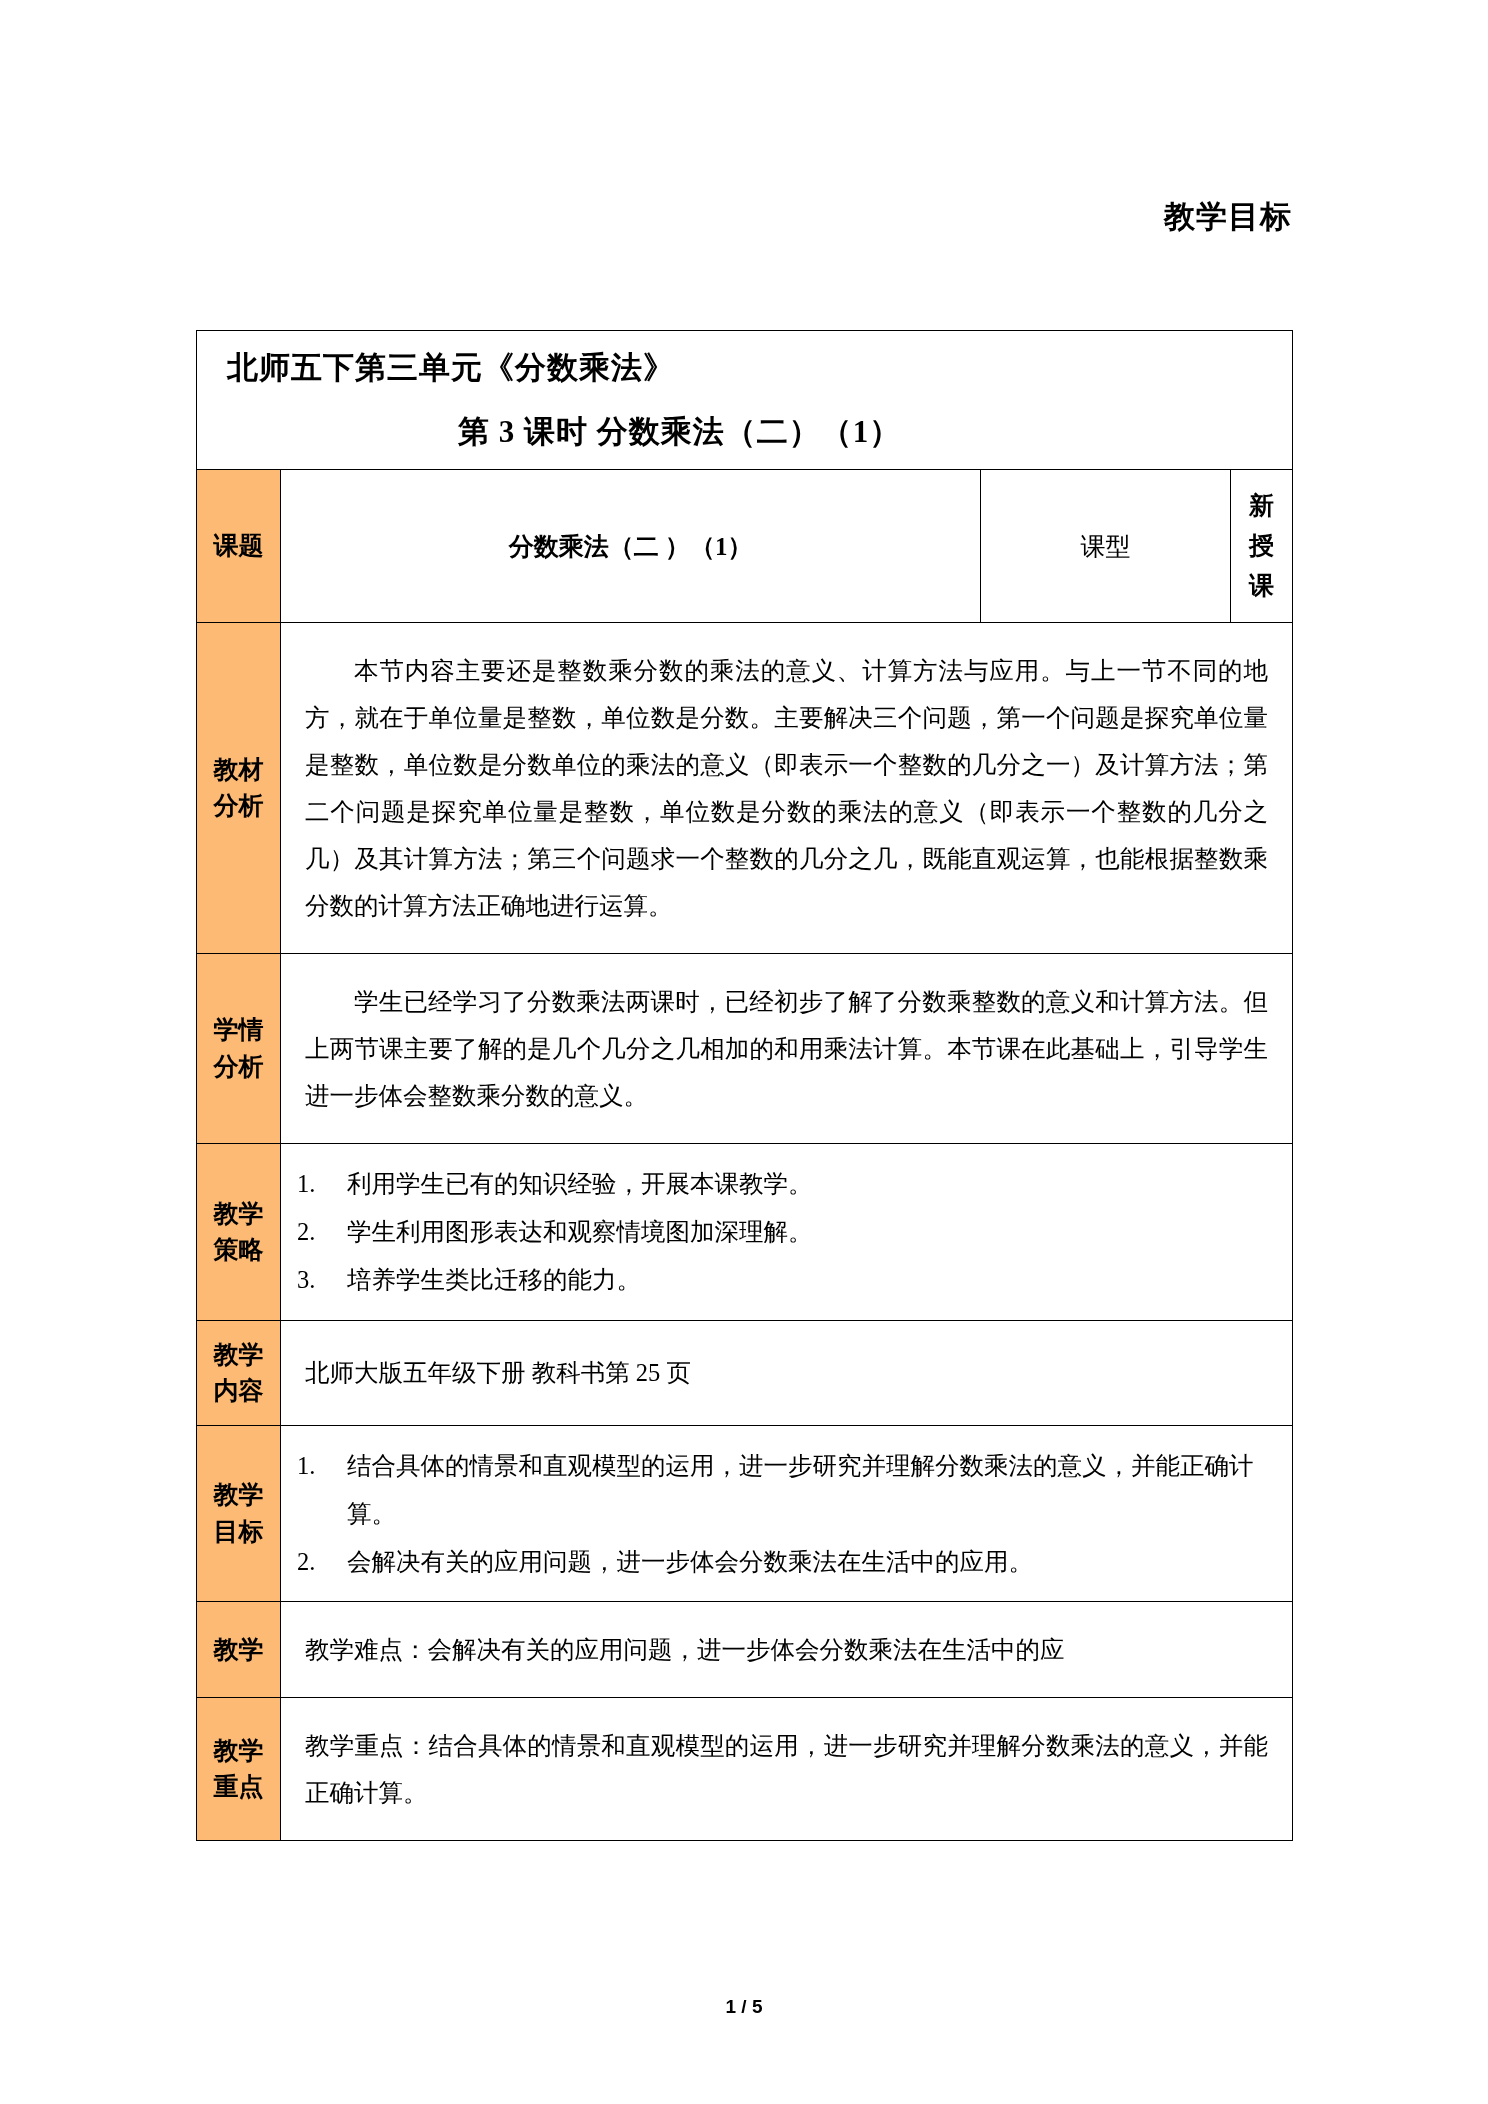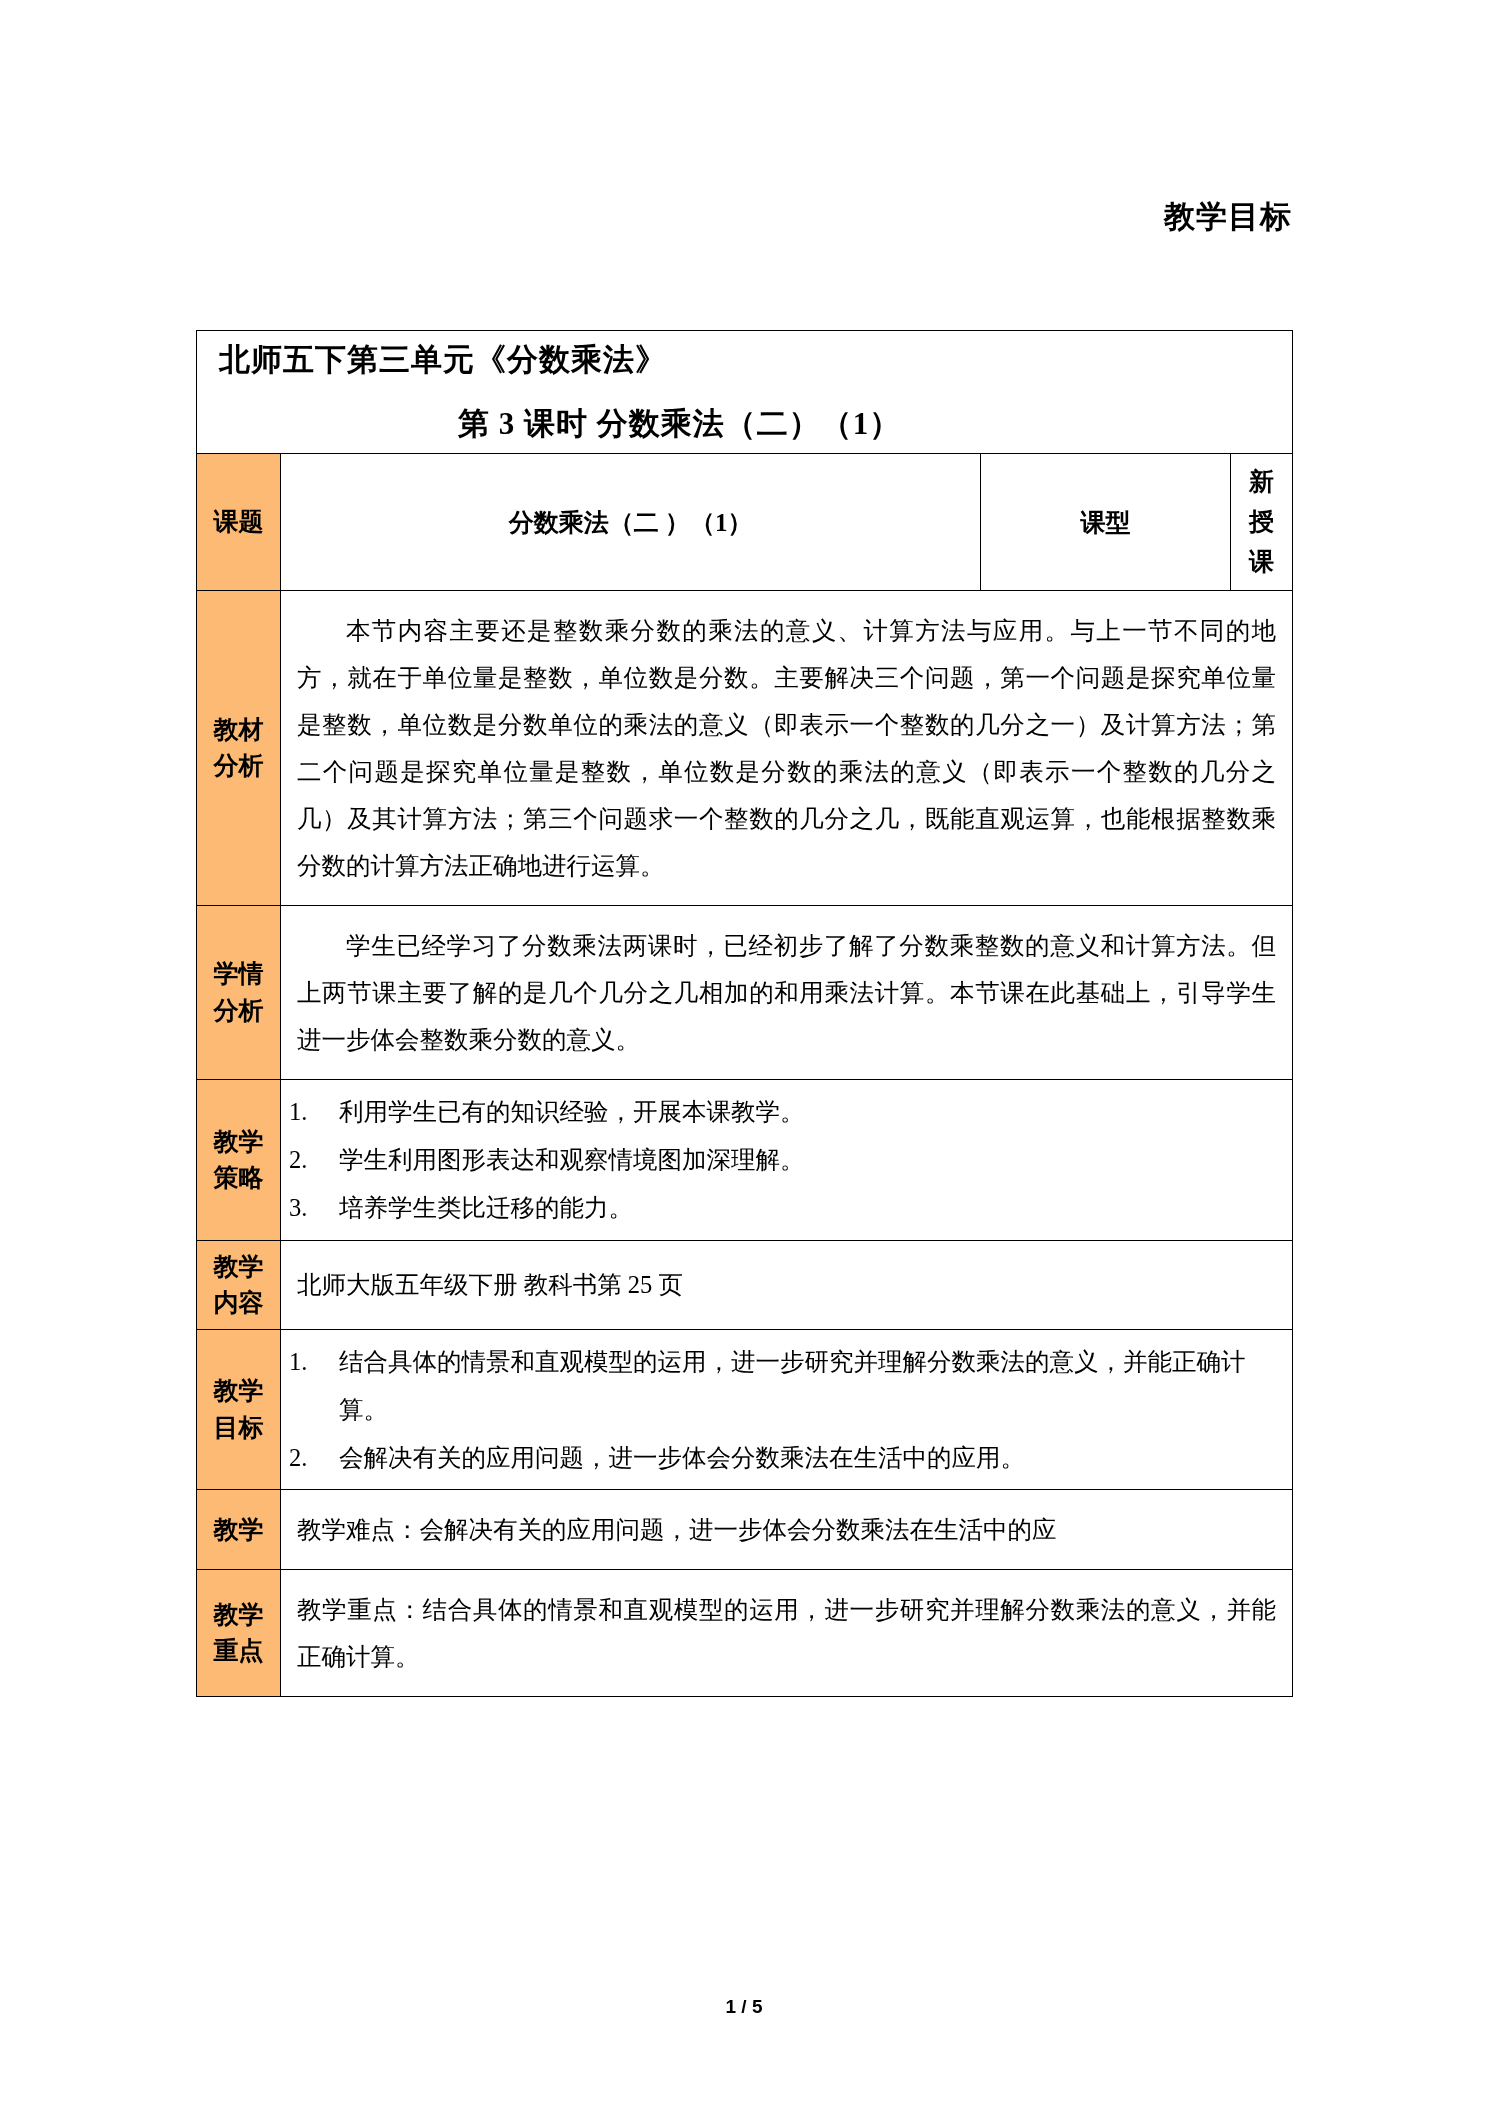--- a/index.html
+++ b/index.html
@@ -44,21 +44,21 @@
     position: absolute;
     top: 330px;
     left: 196px;
     width: 1096px;
     border-collapse: collapse;
     table-layout: fixed;
   }
   table.main td {
     border: 1.5px solid #000000;
     vertical-align: middle;
-    padding: 8px;
+    padding: 16px;
   }
   .lbl {
     background: #fdba74;
     text-align: center;
     font-size: 25px;
     font-weight: bold;
     line-height: 1.45;
     padding: 8px 4px;
     width: 84px;
   }
@@ -110,21 +110,21 @@
     position: relative;
   }
   .numlist .item .num {
     position: absolute;
     left: 0;
     top: 0;
   }
   .kexing {
     text-align: center;
     font-size: 25px;
-    font-weight: bold;
+    font-weight: normal;
   }
   .xinshouke {
     text-align: center;
     font-size: 25px;
     font-weight: bold;
     line-height: 1.6;
     width: 62px;
     padding: 6px 2px;
   }
   .footer {

